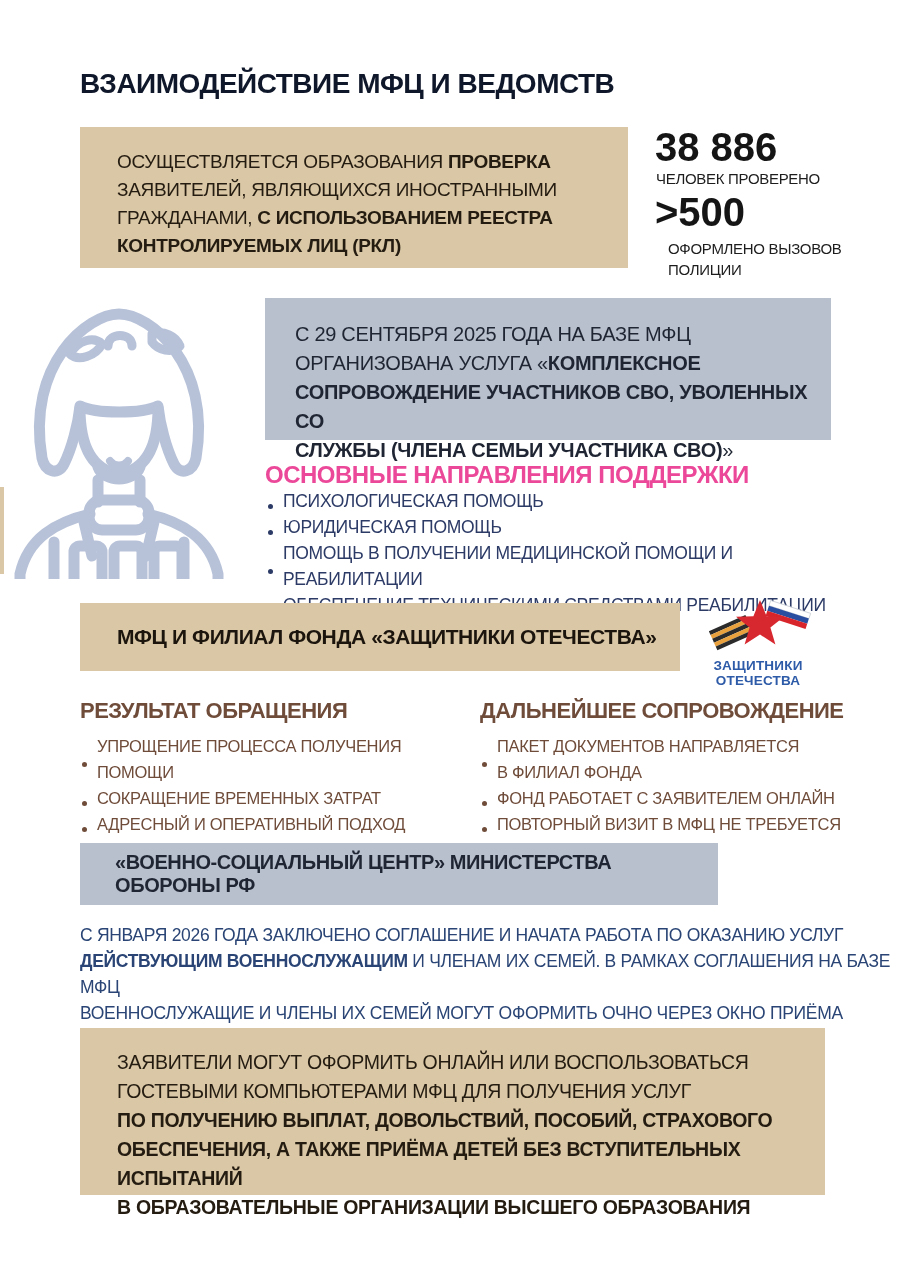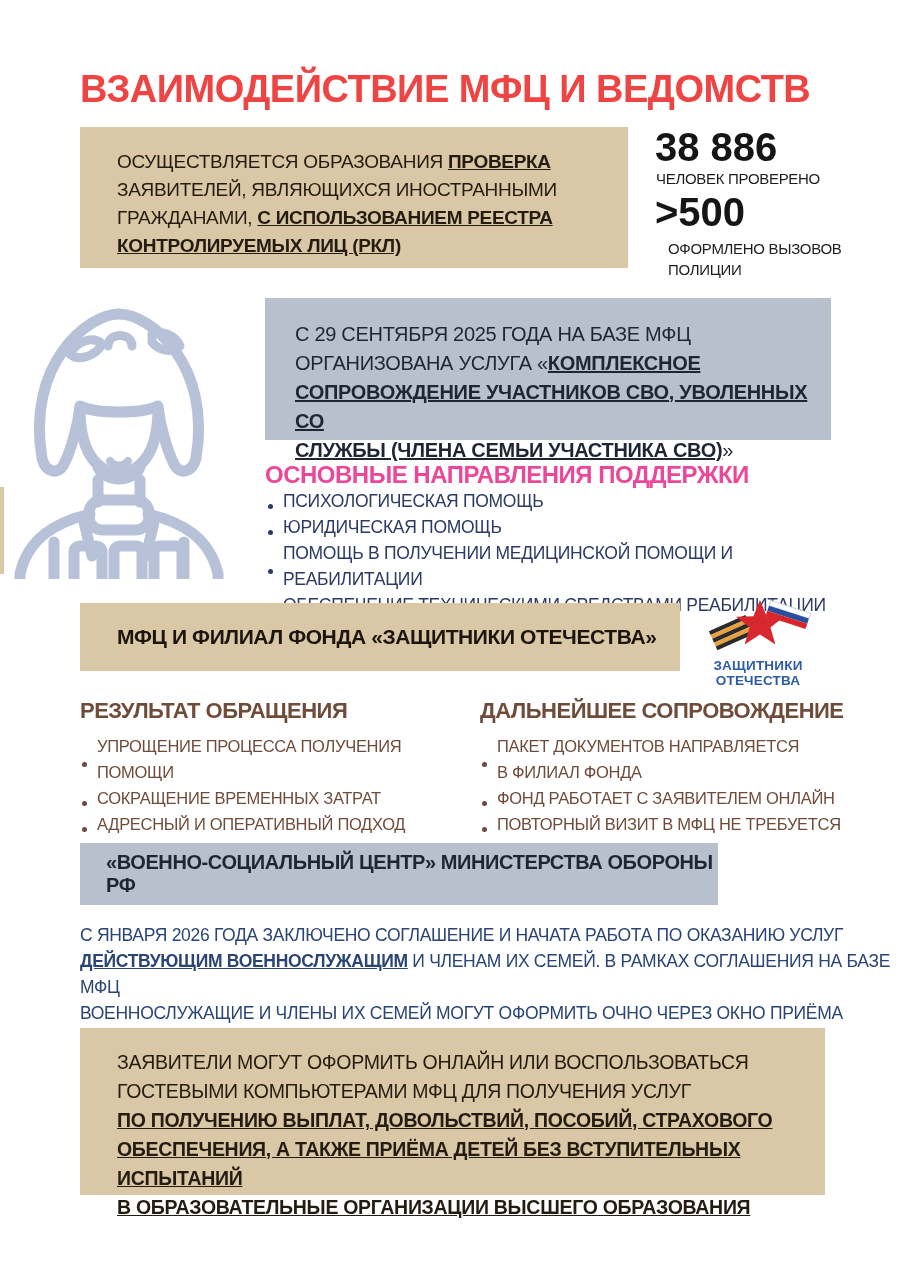--- a/index.html
+++ b/index.html
@@ -2,24 +2,24 @@
 <html><head>
 <meta charset="utf-8">
 <style>
   html,body{margin:0;padding:0;background:#ffffff;}
   .page{
     position:relative;width:905px;height:1280px;background:#ffffff;overflow:hidden;
     font-family:"Liberation Sans",sans-serif;letter-spacing:-0.3px;color:#1d1813;
   }
   .abs{position:absolute;}
   .pre{white-space:pre-line;}
-  .b{font-weight:bold;text-decoration:underline;}
+  .b{font-weight:bold;}
 
   .title{
-    left:80px;top:68px;font-size:38px;font-weight:bold;color:#ef4444;letter-spacing:-0.5px;
+    left:80px;top:68px;font-size:28px;font-weight:bold;color:#0f172a;letter-spacing:-0.5px;
   }
 
   
   .rkl-box{left:80px;top:127px;width:548px;height:141px;background:#d9c7a5;}
   .rkl-text{left:117px;top:148px;width:480px;font-size:19px;line-height:28px;color:#251c11;}
 
   
   .stat-value{font-size:40px;font-weight:bold;color:#151515;letter-spacing:0;line-height:1;}
   .stat-label{font-size:15px;color:#1d1d1d;line-height:21px;}
   .stat1-v{left:655px;top:127px;}
@@ -56,21 +56,21 @@
 
   
   .col-heading{font-size:22px;font-weight:bold;color:#6f4c3a;letter-spacing:-0.5px;}
   .result-h{left:80px;top:698px;}
   .result-list{left:82px;top:733px;width:400px;}
   .follow-h{left:480px;top:698px;}
   .follow-list{left:482px;top:733px;width:400px;}
 
   
   .mil-box{left:80px;top:843px;width:638px;height:62px;background:#b9c0cd;display:flex;align-items:center;}
-  .mil-label{padding-left:26px;font-size:20px;font-weight:bold;color:#1f2533;letter-spacing:-0.4px;}
+  .mil-label{padding-left:35px;font-size:20px;font-weight:bold;color:#1f2533;letter-spacing:-0.4px;}
 
   
   .agree-text{left:80px;top:922px;width:815px;font-size:17.5px;line-height:26px;color:#2a4575;}
 
   
   .online-box{left:80px;top:1028px;width:745px;height:167px;background:#d9c7a5;}
   .online-text{left:117px;top:1048px;width:690px;font-size:19.5px;line-height:29px;color:#251c11;}
 </style>
 </head>
 <body>

